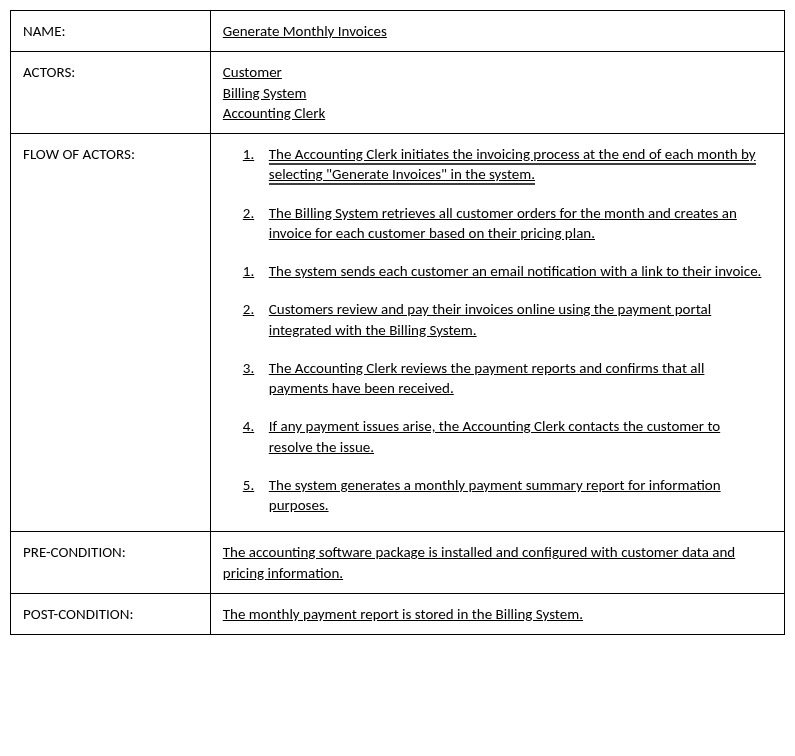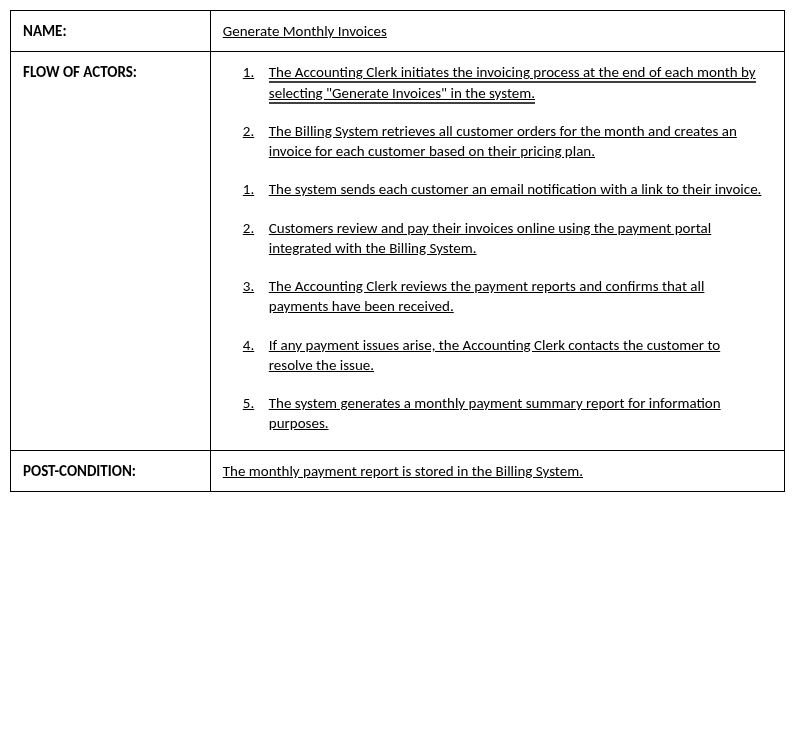--- a/index.html
+++ b/index.html
@@ -21,21 +21,21 @@
       margin: 0 auto;
     }
     table.usecase td {
       border: 1.5px solid #000;
       padding: 10px 12px 10px 12px;
       vertical-align: top;
       line-height: 1.35;
     }
     td.label {
       width: 200px;
-      font-weight: bold;
+      font-weight: normal;
     }
     td.content {
       width: 575px;
       text-decoration: underline;
     }
     .actors-list div {
       margin: 0;
     }
     ol.flow {
       list-style: none;
@@ -66,20 +66,30 @@
 </head>
 <body>
 
 <table class="usecase">
   <tbody>
       <tr>
     <td class="label">NAME:</td>
     <td class="content">Generate Monthly Invoices</td>
   </tr>
   <tr>
+    <td class="label">ACTORS:</td>
+    <td class="content">
+      <div class="actors-list">
+        <div>Customer</div>
+        <div>Billing System</div>
+        <div>Accounting Clerk</div>
+      </div>
+    </td>
+  </tr>
+  <tr>
     <td class="label">FLOW OF ACTORS:</td>
     <td class="content">
       <ol class="flow">
             <li>
               <span class="num">1.</span>
               <span class="txt"><span class="underline-blue">The Accounting Clerk initiates the invoicing process at the end of each month by selecting "Generate Invoices" in the system.</span></span>
             </li>
             <li>
               <span class="num">2.</span>
               <span class="txt">The Billing System retrieves all customer orders for the month and creates an invoice for each customer based on their pricing plan.</span>
@@ -101,17 +111,21 @@
               <span class="txt">If any payment issues arise, the Accounting Clerk contacts the customer to resolve the issue.</span>
             </li>
             <li>
               <span class="num">5.</span>
               <span class="txt">The system generates a monthly payment summary report for information purposes.</span>
             </li>
           </ol>
     </td>
   </tr>
   <tr>
+    <td class="label">PRE-CONDITION:</td>
+    <td class="content">The accounting software package is installed and configured with customer data and pricing information.</td>
+  </tr>
+  <tr>
     <td class="label">POST-CONDITION:</td>
     <td class="content">The monthly payment report is stored in the Billing System.</td>
   </tr>
 </tbody>
   </table>
 
 </body></html>

